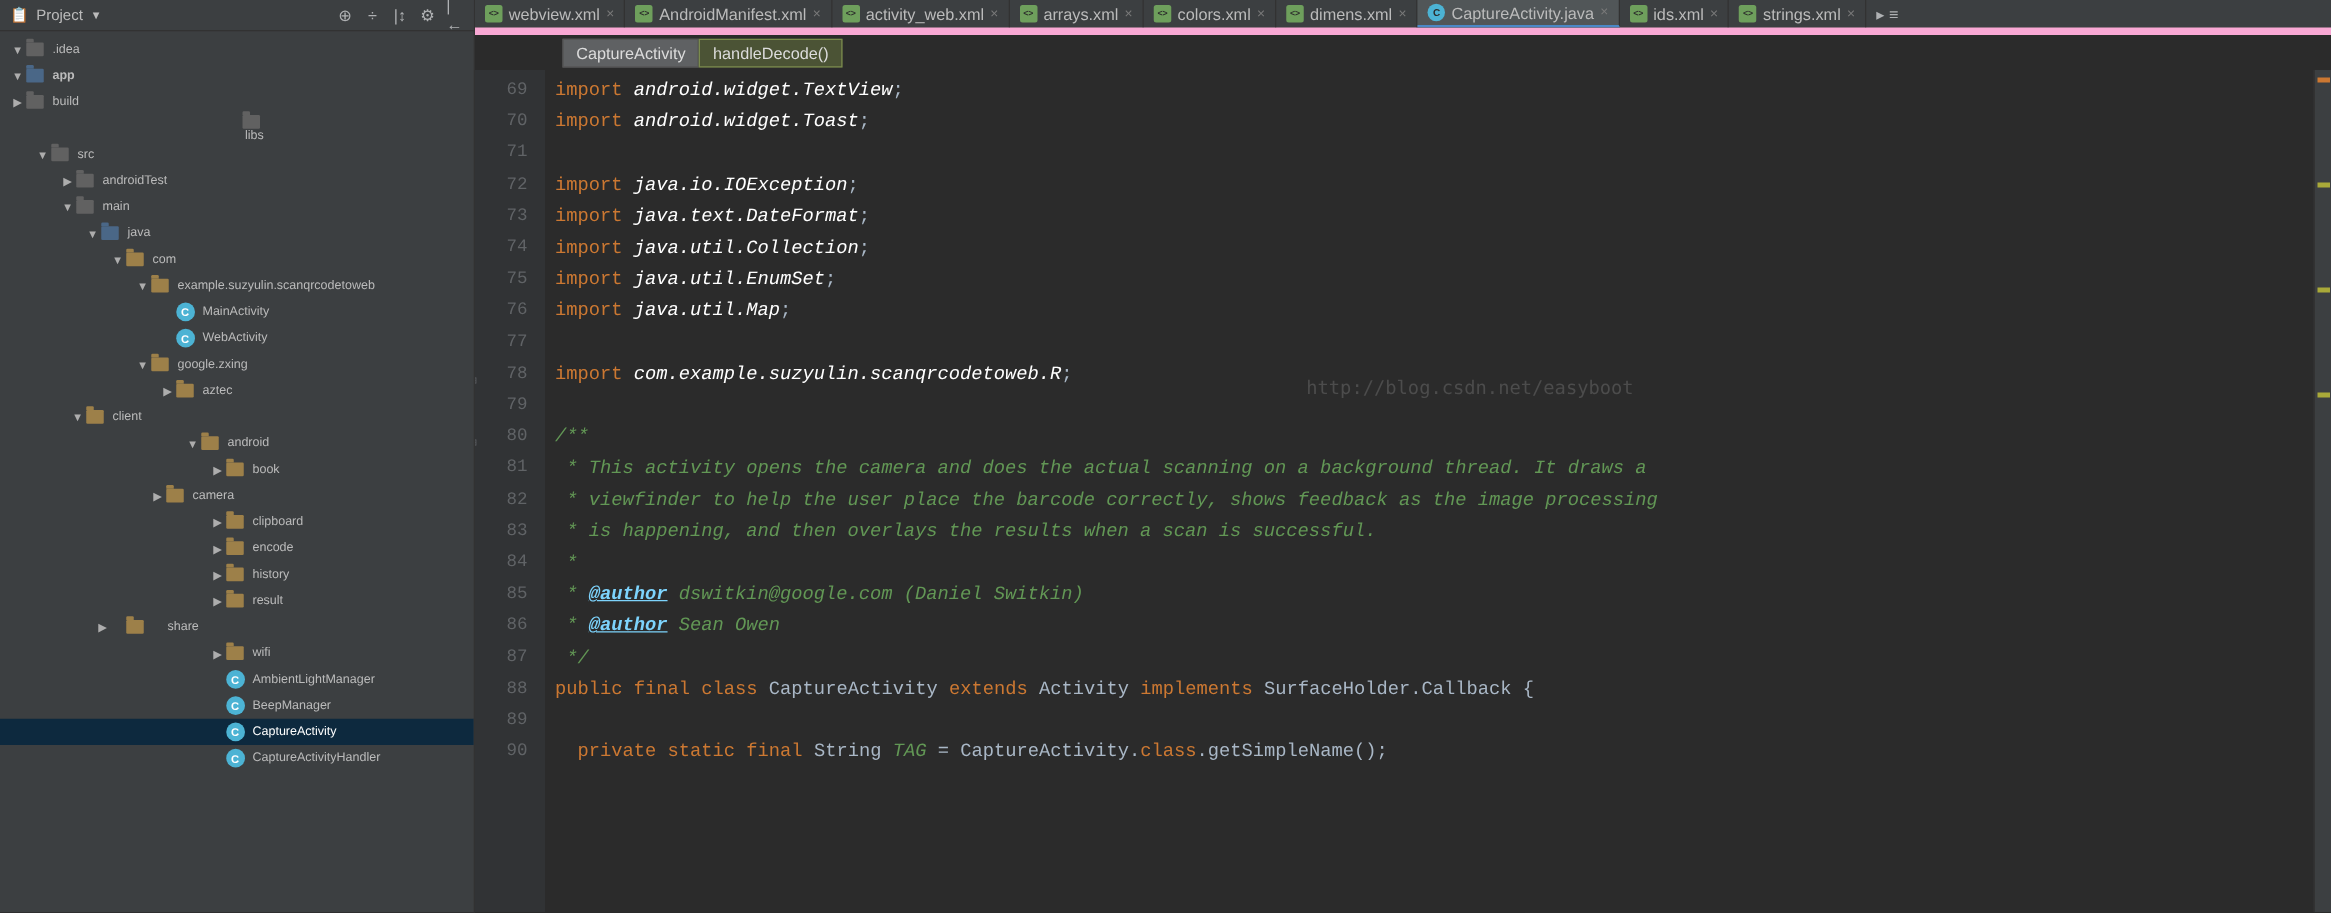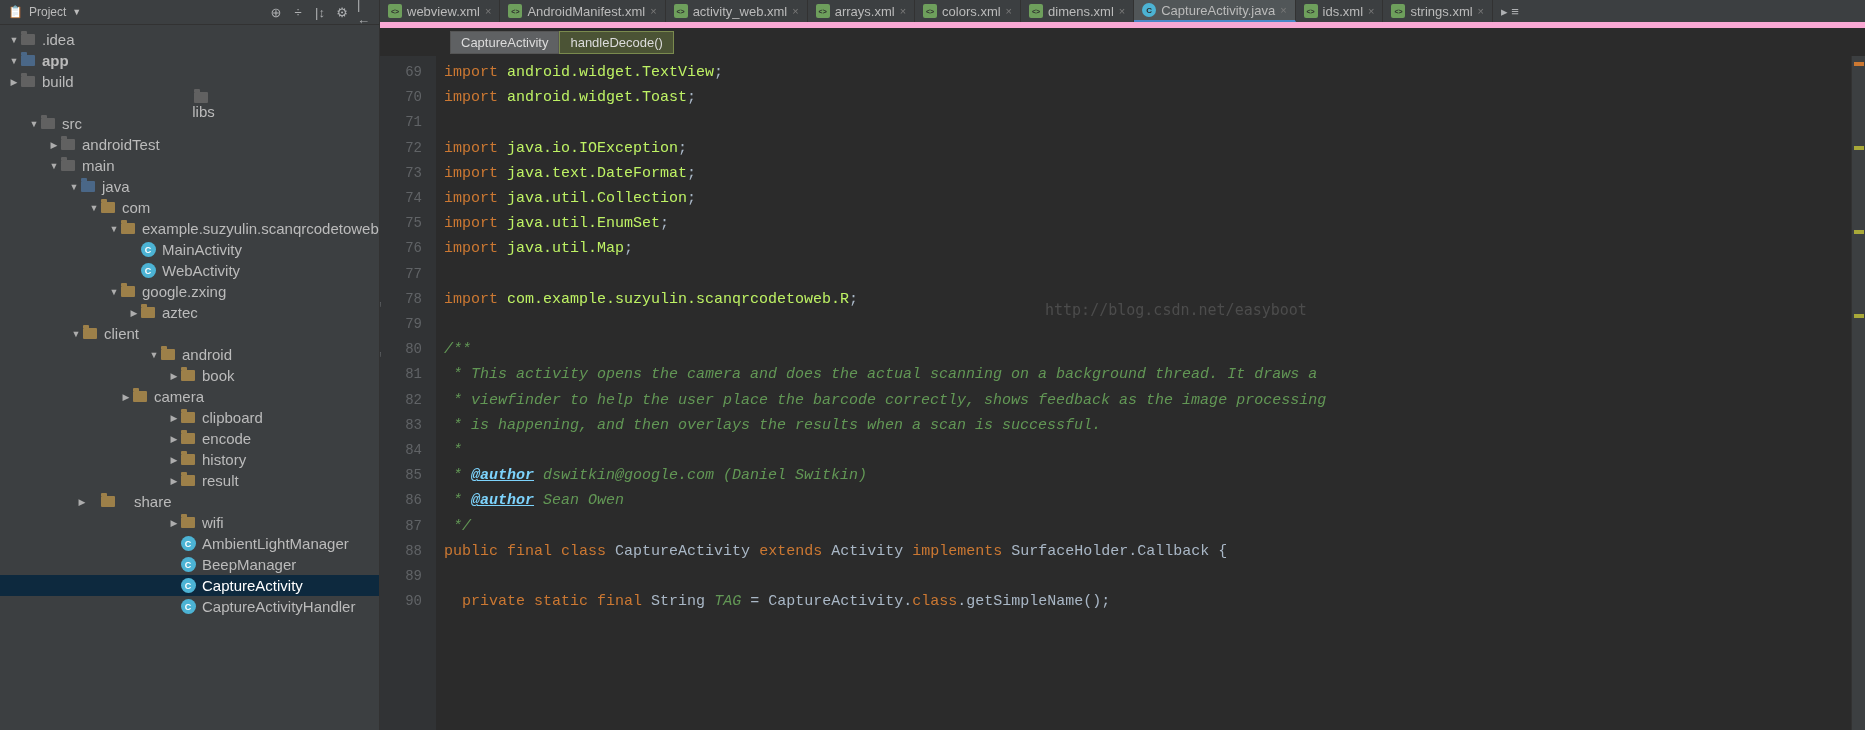--- a/index.html
+++ b/index.html
@@ -26,21 +26,21 @@
 .tree { flex: 1; overflow: auto; padding: 4px 0; }
 .tree-row {
   display: flex; align-items: center; height: 21px; padding-left: 8px;
   color: #bbbbbb; white-space: nowrap; cursor: pointer;
 }
 .tree-row.selected { background: #0d293e; color: #ffffff; }
 .tree-row .arrow { width: 12px; font-size: 9px; color: #adadad; display: inline-flex; justify-content: center; }
 .tree-row .arrow.down::before { content: "▼"; }
 .tree-row .arrow.right::before { content: "▶"; }
 .tree-row .ticon { width: 16px; height: 16px; margin-right: 6px; display: inline-flex; align-items: center; justify-content: center; }
-.tree-row .label { font-size: 15px; }
+.tree-row .label { font-size: 10px; }
 
 .folder { background: #616161; width: 14px; height: 11px; border-radius: 1px; position: relative; }
 .folder::before { content: ""; position: absolute; top: -3px; left: 0; width: 6px; height: 3px; background: #616161; border-radius: 1px 1px 0 0; }
 .folder.mod { background: #4a6787; }
 .folder.mod::before { background: #4a6787; }
 .folder.pkg { background: #9d8049; }
 .folder.pkg::before { background: #9d8049; }
 .circ-icon {
   width: 15px; height: 15px; border-radius: 50%;
   background: #4cb3d4; color: #fff; font-size: 9px; font-weight: bold;
@@ -78,21 +78,21 @@
   text-align: right; padding: 4px 14px 0 0; font-family: "Consolas","Courier New",monospace;
   font-size: 14px; line-height: 25.2px; user-select: none;
 }
 .gutter .g { position: relative; }
 .fold-marker { position: absolute; left: -4px; top: 6px; color: #606366; font-size: 9px; }
 .code {
   flex: 1; padding: 4px 0 0 8px; font-family: "Consolas","Courier New",monospace;
   font-size: 15px; line-height: 25.2px; white-space: pre; overflow: hidden;
 }
 .kw { color: #cc7832; }
-.pkg { color: #bef264; }
+.pkg { color: #ffffff; font-style: italic; }
 .doc { color: #629755; font-style: italic; }
 .docu { color: #7dd3fc; font-style: italic; text-decoration: underline; font-weight: bold; }
 .id { color: #a9b7c6; }
 .watermark { position: absolute; left: 665px; top: 245px; color: #5a5a5a; font-family: monospace; font-size: 15px; opacity: 0.7; pointer-events: none; }
 
 .rstrip {
   width: 14px; background: #3c3f41; border-left: 1px solid #323232;
   display: flex; flex-direction: column; align-items: center; padding-top: 6px; gap: 80px;
 }
 .strip-mark { width: 10px; height: 4px; background: #cc7832; }
@@ -212,21 +212,21 @@
           </span>
           <span class="label">google.zxing</span>
         </div>
         <div class="tree-row" style="padding-left: 128px;">
           <span class="arrow right"></span>
           <span class="ticon">
             <span class="folder pkg"></span>
           </span>
           <span class="label">aztec</span>
         </div>
-        <div class="tree-row" style="padding-left: 70px;">
+        <div class="tree-row" style="padding-left: 56px;">
           <span class="arrow down"></span>
           <span class="ticon">
             <span class="folder pkg"></span>
           </span>
           <span class="label">client</span>
         </div>
         <div class="tree-row" style="padding-left: 148px;">
           <span class="arrow down"></span>
           <span class="ticon">
             <span class="folder pkg"></span>

